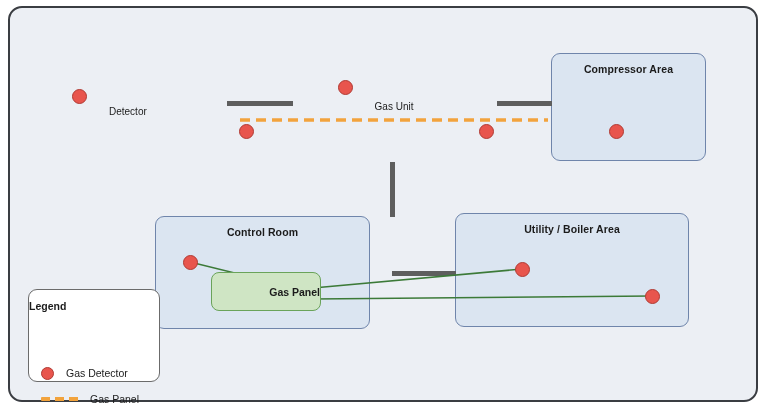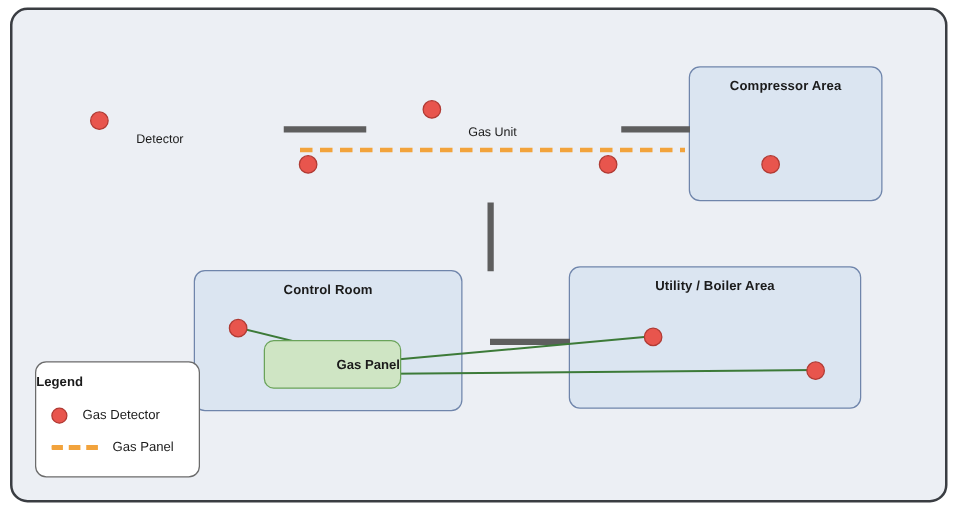--- a/index.html
+++ b/index.html
@@ -120,20 +120,21 @@
     font-size: 10.5px;
     font-weight: bold;
     color: #1b1b1b;
   }
   .lg-row {
     position: absolute;
     left: 12px;
     display: flex;
     align-items: center;
     height: 14px;
+    margin-top: 41px;
   }
   .lg-row.r1 { top: 35px; }
   .lg-row.r2 { top: 61px; }
   .lg-swatch-dot {
     width: 13px;
     height: 13px;
     border-radius: 50%;
     background: #e8554d;
     border: 1.3px solid #b03a33;
     box-sizing: border-box;

